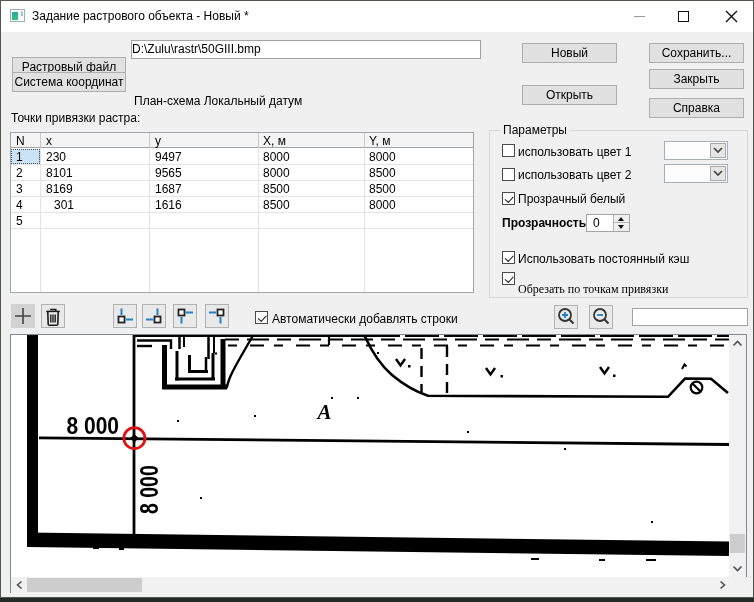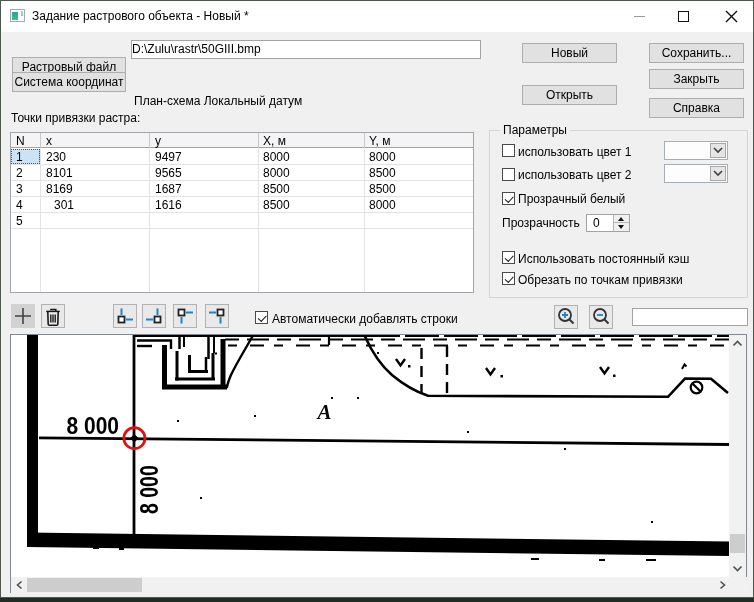--- a/index.html
+++ b/index.html
@@ -97,25 +97,25 @@
   </div>
 
   <div class="abs" style="left:488px;top:129px;width:259px;height:168px;border:1px solid #d5d5d5;"></div>
   <div class="lbl" style="left:499px;top:122px;background:#f0f0f0;padding:0 3px;">Параметры</div>
   <div class="cb" style="left:501px;top:143px;"></div>
   <div class="lbl" style="left:517px;top:144px;">использовать цвет 1</div>
   <div class="cb" style="left:501px;top:167px;"></div>
   <div class="lbl" style="left:517px;top:167px;">использовать цвет 2</div>
   <div class="cb ck" id="cb3" style="left:501px;top:191px;"></div>
   <div class="lbl" style="left:517px;top:191px;">Прозрачный белый</div>
-  <div class="lbl" style="left:501px;top:215px;">Прозрачность</div>
+  <div class="lbl" style="left:501px;top:215px;font-weight:bold;">Прозрачность</div>
   <div class="cb ck" id="cb4" style="left:501px;top:250px;"></div>
   <div class="lbl" style="left:517px;top:251px;">Использовать постоянный кэш</div>
   <div class="cb ck" id="cb5" style="left:501px;top:271px;"></div>
-  <div class="lbl" style="left:517px;top:272px;">Обрезать по точкам привязки</div>
+  <div class="lbl" style="left:517px;top:281px;font-family:Liberation Serif, serif;">Обрезать по точкам привязки</div>
 
   <div class="abs combo" style="left:663px;top:140px;width:64px;height:19px;background:#fdfdfd;border:1px solid #a8aeb5;">
     <div class="cbtn"><svg width="14" height="13">
             <path d="M3,4 L7,8 L11,4" stroke="#444" stroke-width="1.7" fill="none"></path>
           </svg></div>
   </div>
   <div class="abs combo" style="left:663px;top:163px;width:64px;height:19px;background:#fdfdfd;border:1px solid #a8aeb5;">
     <div class="cbtn"><svg width="14" height="13">
             <path d="M3,4 L7,8 L11,4" stroke="#444" stroke-width="1.7" fill="none"></path>
           </svg></div>

